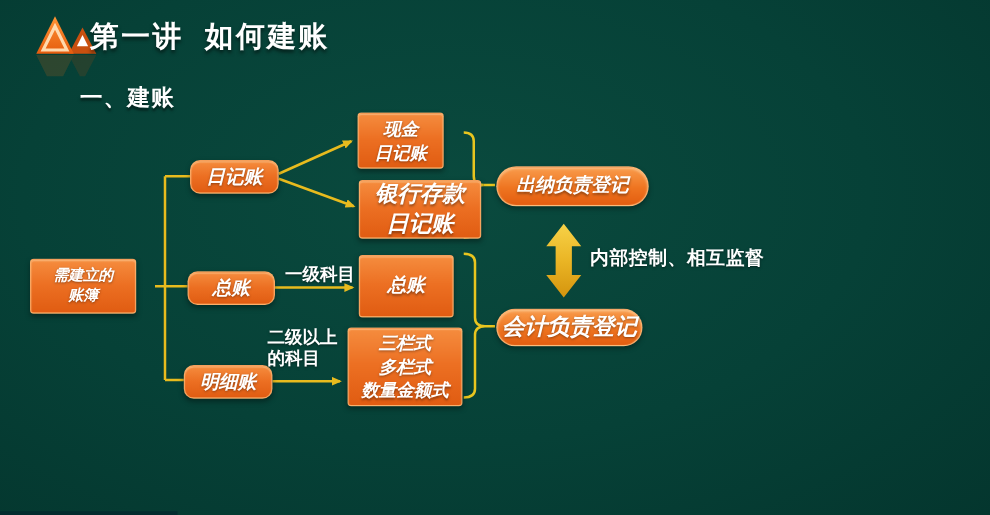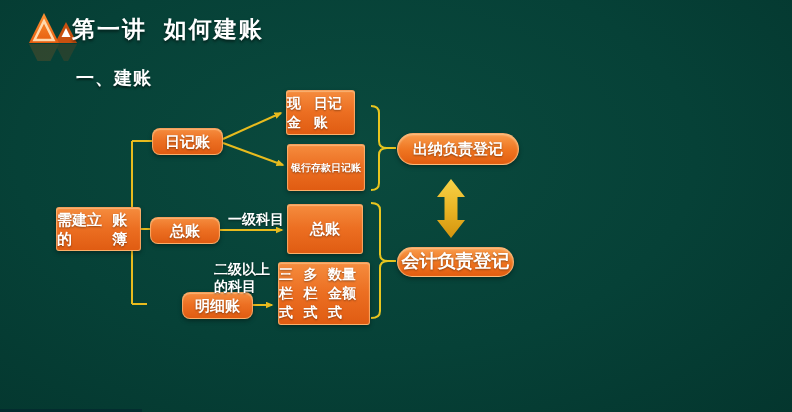--- a/index.html
+++ b/index.html
@@ -5,40 +5,40 @@
   html,body{margin:0;padding:0;}
   body{width:792px;height:412px;overflow:hidden;font-family:"Liberation Sans","DejaVu Sans",sans-serif;}
   .stage{position:relative;width:792px;height:412px;
     background:radial-gradient(ellipse at 45% 38%, #0a4a3e 0%, #064137 55%, #04362e 100%);
     overflow:hidden;}
   .connectors{position:absolute;left:0;top:0;width:792px;height:412px;pointer-events:none;}
   
   .logo{position:absolute;left:28px;top:7px;width:50px;height:54px;}
   .title{position:absolute;left:72px;top:14px;font-size:23px;font-weight:bold;color:#ffffff;
     letter-spacing:2px;white-space:pre;text-shadow:0 2px 3px rgba(0,0,0,.55);}
-  .subtitle{position:absolute;left:76px;top:66px;font-size:18px;font-weight:bold;color:#ffffff;
+  .subtitle{position:absolute;left:64px;top:66px;font-size:18px;font-weight:bold;color:#ffffff;
     letter-spacing:1px;text-shadow:0 2px 2px rgba(0,0,0,.5);}
   
-  .node{position:absolute;display:flex;flex-direction:row;align-items:center;justify-content:center;
+  .node{position:absolute;display:flex;flex-direction:column;align-items:center;justify-content:center;
     color:#fff;font-weight:bold;text-align:left;line-height:1.3;
-    text-shadow:0 1px 2px rgba(0,0,0,.4);box-sizing:border-box;}
+    text-shadow:0 1px 2px rgba(0,0,0,.4);box-sizing:border-box;font-style:italic;}
   .box{background:linear-gradient(180deg,#f58c3e 0%,#ec6f22 48%,#e05c12 100%);
     border:1px solid rgba(255,195,130,.65);border-radius:3px;
     box-shadow:inset 0 1px 1px rgba(255,225,180,.45), 0 2px 4px rgba(0,0,0,.35);}
   .rbox{border-radius:8px;}
   .pill{background:linear-gradient(180deg,#f99c4c 0%,#ee7420 55%,#e25d10 100%);
     border:1px solid rgba(255,200,140,.7);border-radius:999px;
     box-shadow:inset 0 1px 2px rgba(255,230,190,.55), 0 2px 4px rgba(0,0,0,.35);}
   .ln{display:block;}
-  .n-root{left:56px;top:207px;width:85px;height:44px;font-size:15px;}
+  .n-root{left:24px;top:207px;width:85px;height:44px;font-size:12px;}
   .n-journal{left:152px;top:128px;width:71px;height:27px;font-size:15px;}
   .n-general-s{left:150px;top:217px;width:70px;height:27px;font-size:15px;}
-  .n-detail{left:147px;top:292px;width:71px;height:27px;font-size:15px;margin-left:35px;}
+  .n-detail{left:147px;top:292px;width:71px;height:27px;font-size:15px;}
   .n-cash{left:286px;top:90px;width:69px;height:45px;font-size:14px;}
-  .n-bank{left:287px;top:144px;width:78px;height:47px;font-size:10px;}
+  .n-bank{left:287px;top:144px;width:98px;height:47px;font-size:18px;}
   .n-general-b{left:287px;top:204px;width:76px;height:50px;font-size:15px;}
   .n-formats{left:278px;top:262px;width:92px;height:63px;font-size:14px;line-height:1.38;}
   .p-cashier{left:397px;top:133px;width:122px;height:32px;font-size:15px;}
   .p-accountant{left:397px;top:247px;width:117px;height:30px;font-size:18px;}
   
   .edge-label{position:absolute;color:#ffffff;font-weight:bold;text-shadow:0 1px 2px rgba(0,0,0,.5);}
   .lbl-first{left:222px;top:211px;width:62px;font-size:14px;text-align:right;}
   .lbl-second{left:214px;top:261px;width:76px;font-size:14px;line-height:17px;text-align:left;}
   .lbl-annotation{left:472px;top:197px;font-size:15px;letter-spacing:.5px;}
   .footer-strip{position:absolute;left:0;bottom:0;width:142px;height:3px;background:rgba(2,28,44,.45);}
@@ -134,15 +134,16 @@
   </div>
   <div class="node pill p-accountant">
     <span class="ln">会计负责登记</span>
   </div>
 
   <div class="edge-label lbl-first">一级科目</div>
   <div class="edge-label lbl-second">
     <span class="ln">二级以上</span>
     <span class="ln">的科目</span>
   </div>
+  <div class="edge-label lbl-annotation">内部控制、相互监督</div>
 
   <div class="footer-strip"></div>
 </div>
 
 </body></html>

